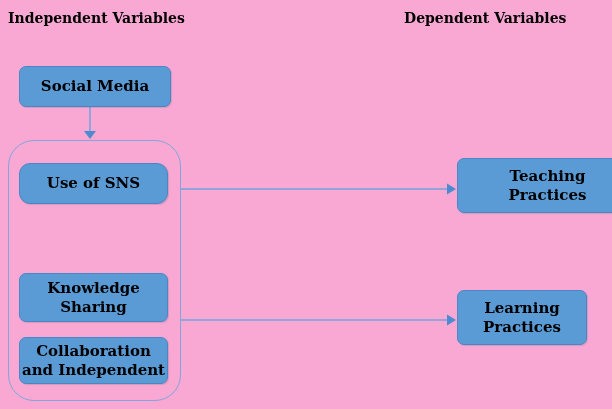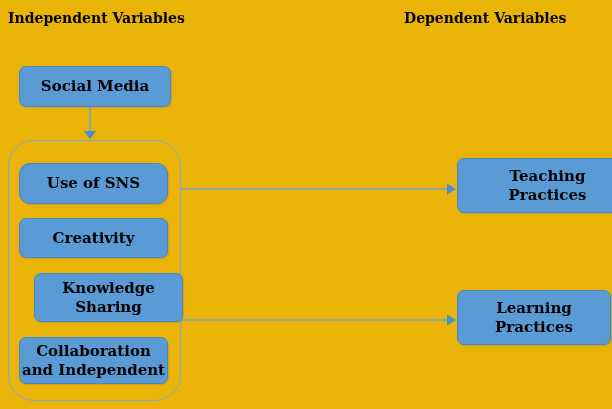--- a/index.html
+++ b/index.html
@@ -4,21 +4,21 @@
 <style>
   html, body {
     margin: 0;
     padding: 0;
     background: #ffffff;
   }
   .canvas {
     position: relative;
     width: 612px;
     height: 409px;
-    background: #eab308;
+    background: #f9a8d4;
     font-family: "DejaVu Serif", "Liberation Serif", serif;
     overflow: hidden;
   }
   .heading {
     position: absolute;
     font-size: 14px;
     font-weight: bold;
     color: var(--text, #000);
     white-space: nowrap;
   }
@@ -38,24 +38,24 @@
     font-size: 15px;
     font-weight: bold;
     color: var(--text, #000);
     line-height: 1.25;
     white-space: pre-line;
     box-shadow: 1px 1px 1px rgba(100,110,120,0.25);
   }
   .node.social-media   { left: 19px;  top: 66px;  width: 152px; height: 41px; }
   .node.use-of-sns     { left: 19px;  top: 163px; width: 149px; height: 41px; border-radius: 11px; }
   .node.creativity     { left: 19px;  top: 218px; width: 149px; height: 40px; }
-  .node.knowledge      { left: 34px;  top: 273px; width: 149px; height: 49px; }
+  .node.knowledge      { left: 19px;  top: 273px; width: 149px; height: 49px; }
   .node.collaboration  { left: 19px;  top: 337px; width: 149px; height: 47px; }
   .node.teaching       { left: 457px; top: 158px; width: 181px; height: 55px; }
-  .node.learning       { left: 457px; top: 290px; width: 154px; height: 55px; }
+  .node.learning       { left: 457px; top: 290px; width: 130px; height: 55px; }
 
   .group-container {
     position: absolute;
     box-sizing: border-box;
     left: 8px;
     top: 140px;
     width: 173px;
     height: 261px;
     border: 1.5px solid var(--container-border, #7fa7d9);
     border-radius: 26px;
@@ -96,21 +96,20 @@
     <g>
       <line x1="181" y1="320" x2="448" y2="320" stroke-width="1.5" stroke="#6fa3dc"></line>
       <polygon points="447,314.5 447,325.5 456,320" fill="#4c8bd0"></polygon>
     </g>
   </svg>
 
   <div class="node social-media">Social Media</div>
 
   <div class="node use-of-sns">Use of SNS</div>
 
-  <div class="node creativity">Creativity</div>
 
   <div class="node knowledge">Knowledge
 Sharing</div>
 
   <div class="node collaboration">Collaboration
 and Independent</div>
 
   <div class="node teaching">Teaching
 Practices</div>
 

